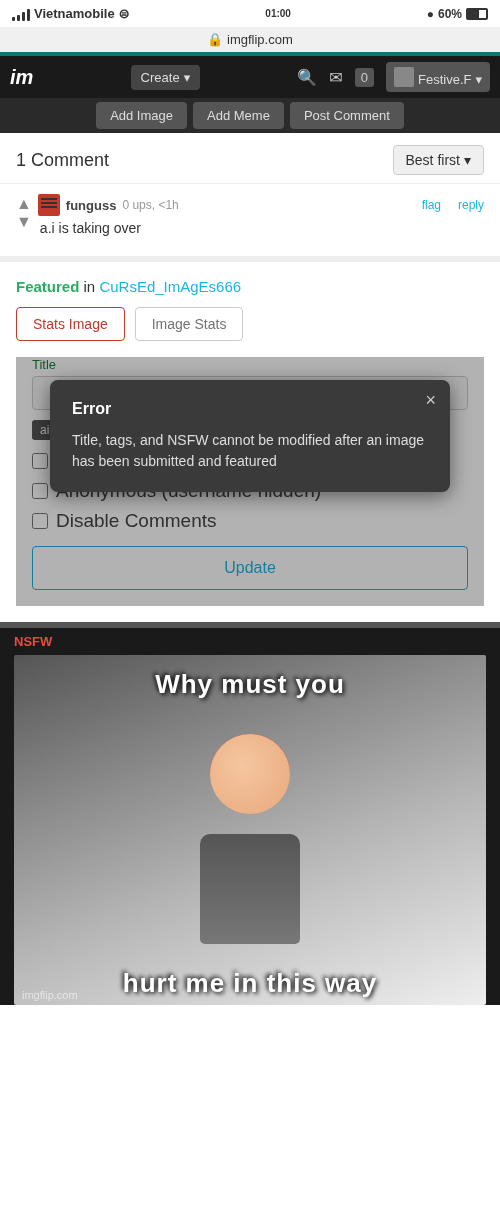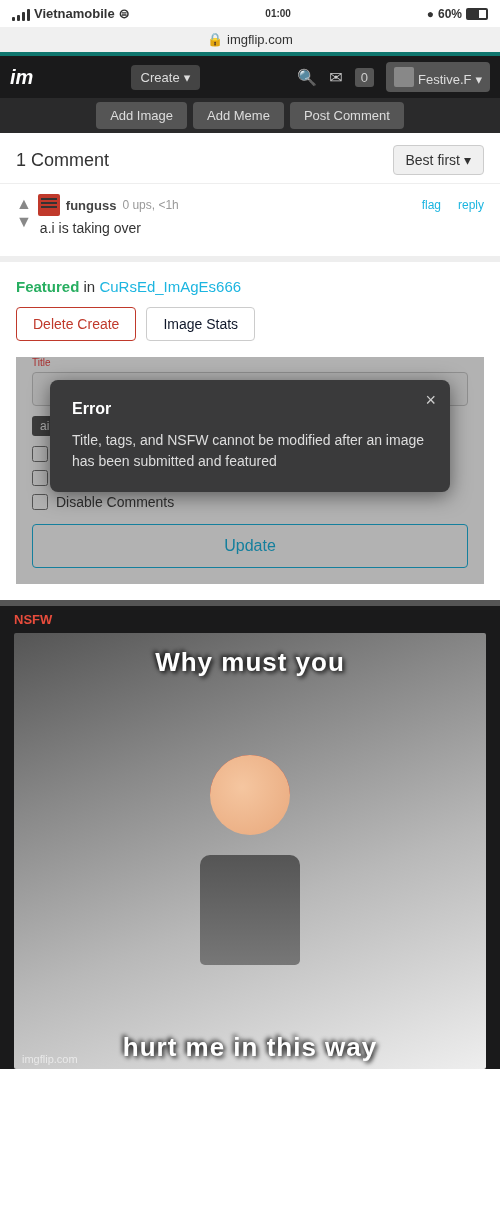--- a/index.html
+++ b/index.html
@@ -250,37 +250,37 @@
       border: 1px solid #c0392b;
       color: #c0392b;
       background: #fff;
       padding: 8px 16px;
       border-radius: 4px;
       font-size: 14px;
       cursor: pointer;
     }
     .stats-btn {
       border: 1px solid #ccc;
-      color: #0f172a;
+      color: #737373;
       background: #fff;
       padding: 8px 16px;
       border-radius: 4px;
       font-size: 14px;
       cursor: pointer;
     }
 
     
     .form-area {
       padding: 0 16px 16px 16px;
       background: #fff;
       filter: brightness(0.7);
     }
     .form-label {
-      font-size: 10px;
-      color: #ef4444;
+      font-size: 13px;
+      color: #15803d;
       margin-bottom: 4px;
       display: block;
     }
     .form-input {
       width: 100%;
       border: 1px solid #ccc;
       border-radius: 4px;
       padding: 8px;
       font-size: 14px;
       background: #f9f9f9;
@@ -305,21 +305,21 @@
     .tag-x { cursor: pointer; }
     .checkbox-row {
       display: flex;
       align-items: center;
       gap: 8px;
       margin-bottom: 8px;
     }
     .checkbox-row input[type=checkbox] {
       width: 16px; height: 16px;
     }
-    .checkbox-label { font-size: 14px; color: #444; }
+    .checkbox-label { font-size: 19px; color: #444; }
     .update-btn {
       width: 100%;
       background: transparent;
       border: 1px solid #1cb5e0;
       color: #1cb5e0;
       padding: 12px;
       border-radius: 4px;
       font-size: 16px;
       cursor: pointer;
       margin-top: 6px;
@@ -371,21 +371,21 @@
       border-top: 6px solid #555;
     }
     .nsfw-label {
       color: #e74c3c;
       font-size: 13px;
       font-weight: bold;
       margin-bottom: 6px;
     }
     .meme-image-area {
       width: 100%;
-      height: 436px;
+      height: 350px;
       background: linear-gradient(160deg, #555 0%, #888 30%, #b8b8b8 60%, #eee 100%);
       border-radius: 2px;
       position: relative;
       overflow: hidden;
       display: flex;
       flex-direction: column;
       justify-content: space-between;
     }
     .meme-top-text {
       color: #fff;
@@ -556,21 +556,21 @@
     </div>
   </div>
 
   <div class="featured-section">
     <div class="featured-text">
       <span class="featured-label">Featured</span>
       <span>in</span>
       <a class="featured-link">CuRsEd_ImAgEs666</a>
     </div>
     <div class="featured-buttons">
-      <button class="delete-btn">Delete Create</button>
+      <button class="delete-btn">Stats Image</button>
       <button class="stats-btn">Image Stats</button>
     </div>
 
     <div class="form-area">
       <label class="form-label">Title</label>
       <input class="form-input" type="text" value="" style="">
 
       <div class="tags-row">
         <div class="tag-pill">
           <span>ai</span>

